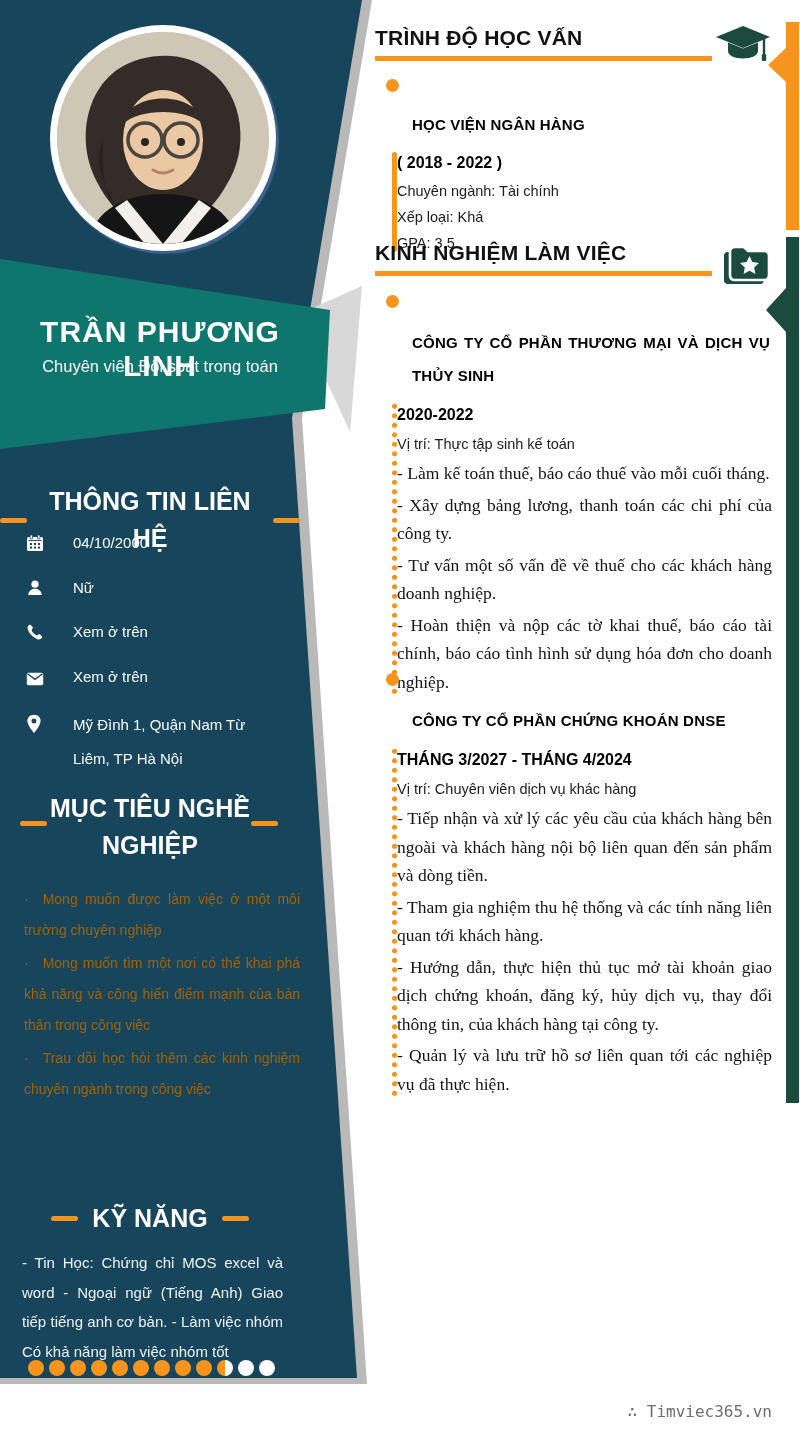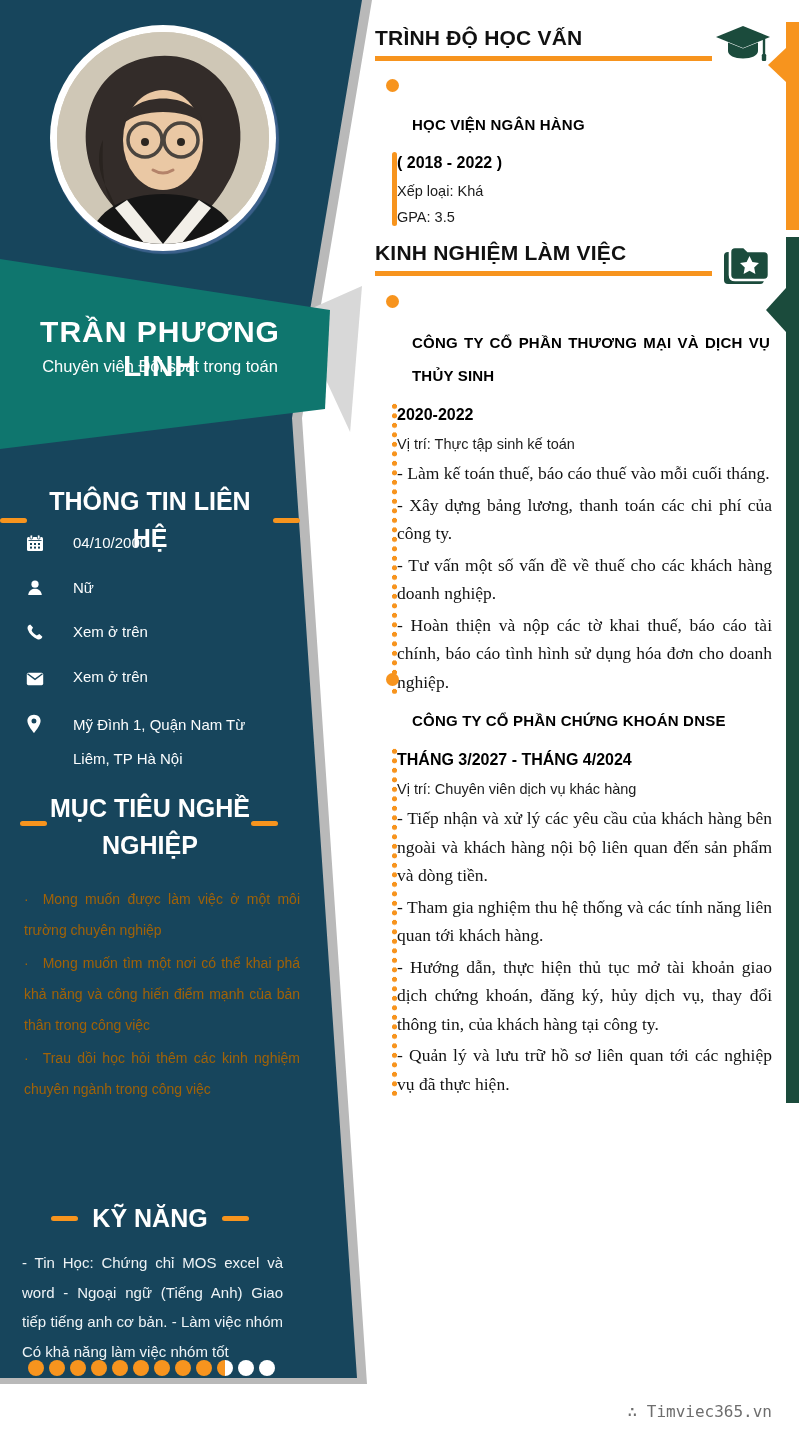--- a/index.html
+++ b/index.html
@@ -229,20 +229,21 @@
   <div class="edge-arrow" style="left:768px;top:48px;width:18px;height:34px;background:#f7941e;"></div>
 
   <div class="entry" style="top:70px;">
     <div class="entry-head">
       <span class="bullet-dot"></span>
       <span class="company" style="line-height:30px;">HỌC VIỆN NGÂN HÀNG</span>
     </div>
     <div class="entry-body">
       <span class="vline"></span>
       <div class="period">( 2018 - 2022 )</div>
+      <div class="detail">Chuyên ngành: Tài chính</div>
       <div class="detail">Xếp loại: Khá</div>
       <div class="detail">GPA: 3.5</div>
     </div>
   </div>
 
   <div class="r-head" style="top:241px;">KINH NGHIỆM LÀM VIỆC</div>
   <div class="r-underline" style="top:271px;"></div>
   <div class="secicon" style="left:720px;top:244px;">
     <svg width="52" height="42" viewBox="0 0 52 42">
         <path d="M4 12 Q4 8 8 8 H40 Q44 8 44 12 V36 Q44 40 40 40 H8 Q4 40 4 36 Z" fill="#1b4b3c"></path>

